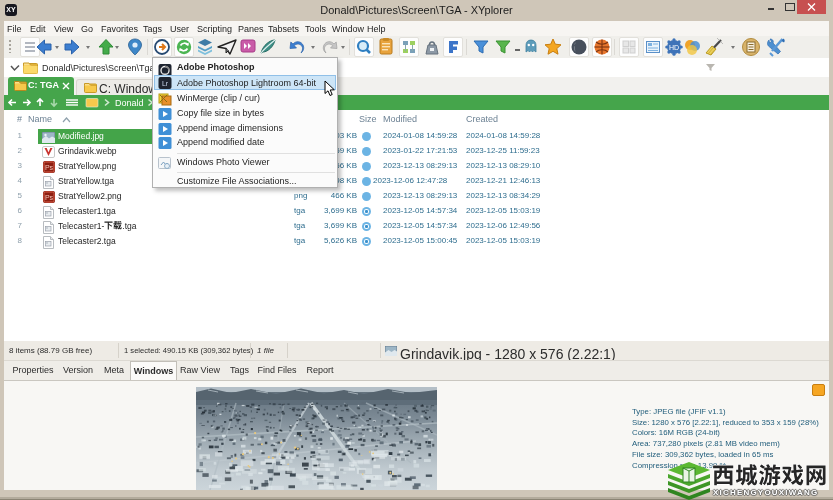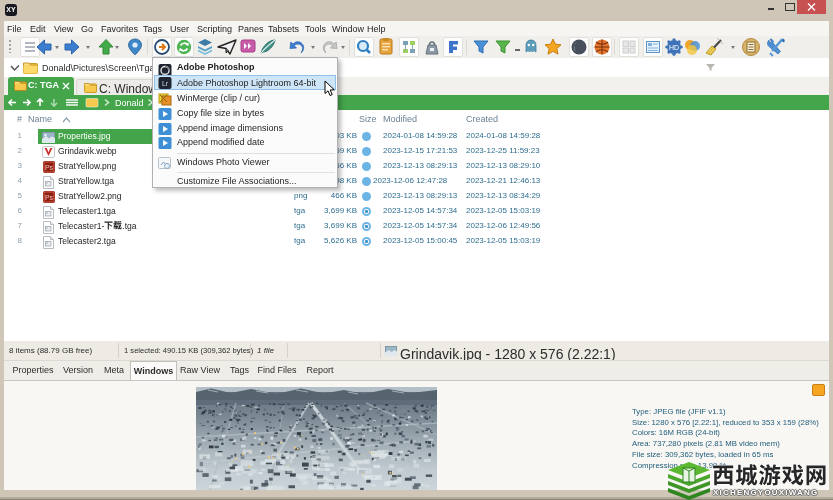--- a/index.html
+++ b/index.html
@@ -56,20 +56,21 @@
   
   .ctx{position:absolute;left:152px;top:57px;width:186px;height:131px;background:#fbfbfb;border:1px solid #b0b0b0;box-shadow:3px 3px 4px rgba(0,0,0,0.25);box-sizing:border-box;}
   .ci{position:absolute;left:1px;font-size:9px;color:#1e1e1e;white-space:nowrap;}
   .cich{position:absolute;left:4px;top:0px;width:15px;height:13px;}
   .citx{position:absolute;left:23px;top:1px;}
 </style>
 </head>
 <body>
 <div class="win"></div>
 <div class="title">
+ <div class="txt">Donald\Pictures\Screen\TGA - XYplorer</div>
  <div class="logo">XY</div>
  <div class="btn-min"></div>
  <div class="btn-max"></div>
  <div class="btn-close"><svg width="29" height="14">
         <path d="M11 3.5 L18 10.5 M18 3.5 L11 10.5" stroke="#fff" stroke-width="1.3"></path>
       </svg></div>
 </div>
 <div class="menubar">
  <span style="left:3px">File</span>
     <span style="left:26px">Edit</span>
@@ -337,36 +338,36 @@
  <div class="hdr" style="left:379px;">Modified</div>
  <div class="hdr" style="left:462px;">Created</div>
  <div style="position:absolute;left:34px;top:19px;width:256px;height:15px;background:#44a449;"></div>
 
 <div class="num" style="left:4px;top:21px;">1</div>
 <svg width="13" height="11" style="position:absolute;left:38px;top:22px">
       <rect x="0" y="0" width="13" height="11" fill="#9db6c6" stroke="#5c7284" stroke-width="0.8"></rect>
       <path d="M0 7 L4 4 L7 6.5 L10 4.5 L13 6 L13 11 L0 11 Z" fill="#dfe8ee"></path>
       <circle cx="3.5" cy="3" r="1.2" fill="#eef4f8"></circle>
     </svg>
-<div class="nm" style="left:54px;top:21px;color:#fff;">Properties.jpg</div>
+<div class="nm" style="left:54px;top:21px;color:#fff;">Modified.jpg</div>
 <div class="cell" style="left:290px;top:21px;">jpg</div>
 <div class="cell" style="left:291px;top:21px;width:62px;text-align:right;">303 KB</div>
 <div class="dot" style="left:358px;top:22px;"></div>
 <div class="cell" style="left:379px;top:21px;">2024-01-08 14:59:28</div>
 <div class="cell" style="left:462px;top:21px;">2024-01-08 14:59:28</div>
 <div class="num" style="left:4px;top:36px;">2</div>
 <svg width="13" height="12" style="position:absolute;left:38px;top:36px">
       <rect x="0.5" y="0.5" width="12" height="11" rx="1.5" fill="#fff" stroke="#c8c8c8"></rect>
       <path d="M2.5 2 L6.5 10 L10.5 2 L8.3 2 L6.5 6.2 L4.7 2 Z" fill="#c8322e"></path>
     </svg>
 <div class="nm" style="left:54px;top:36px;">Grindavik.webp</div>
 <div class="cell" style="left:290px;top:36px;">webp</div>
 <div class="cell" style="left:291px;top:36px;width:62px;text-align:right;">159 KB</div>
 <div class="dot" style="left:358px;top:37px;"></div>
-<div class="cell" style="left:379px;top:36px;">2023-12-15 17:21:53</div>
+<div class="cell" style="left:379px;top:36px;">2023-01-22 17:21:53</div>
 <div class="cell" style="left:462px;top:36px;">2023-12-25 11:59:23</div>
 <div class="num" style="left:4px;top:51px;">3</div>
 <svg width="12" height="12" style="position:absolute;left:39px;top:51px">
       <rect x="0" y="0" width="12" height="12" rx="2" fill="#8c1f12"></rect>
       <rect x="1" y="1" width="10" height="10" rx="1.5" fill="none" stroke="#d8604a" stroke-width="1"></rect>
       <text x="6" y="9" font-size="7" fill="#f3c4b8" text-anchor="middle" font-family="Liberation Sans">Ps</text>
     </svg>
 <div class="nm" style="left:54px;top:51px;">StratYellow.png</div>
 <div class="cell" style="left:290px;top:51px;">png</div>
 <div class="cell" style="left:291px;top:51px;width:62px;text-align:right;">456 KB</div>

